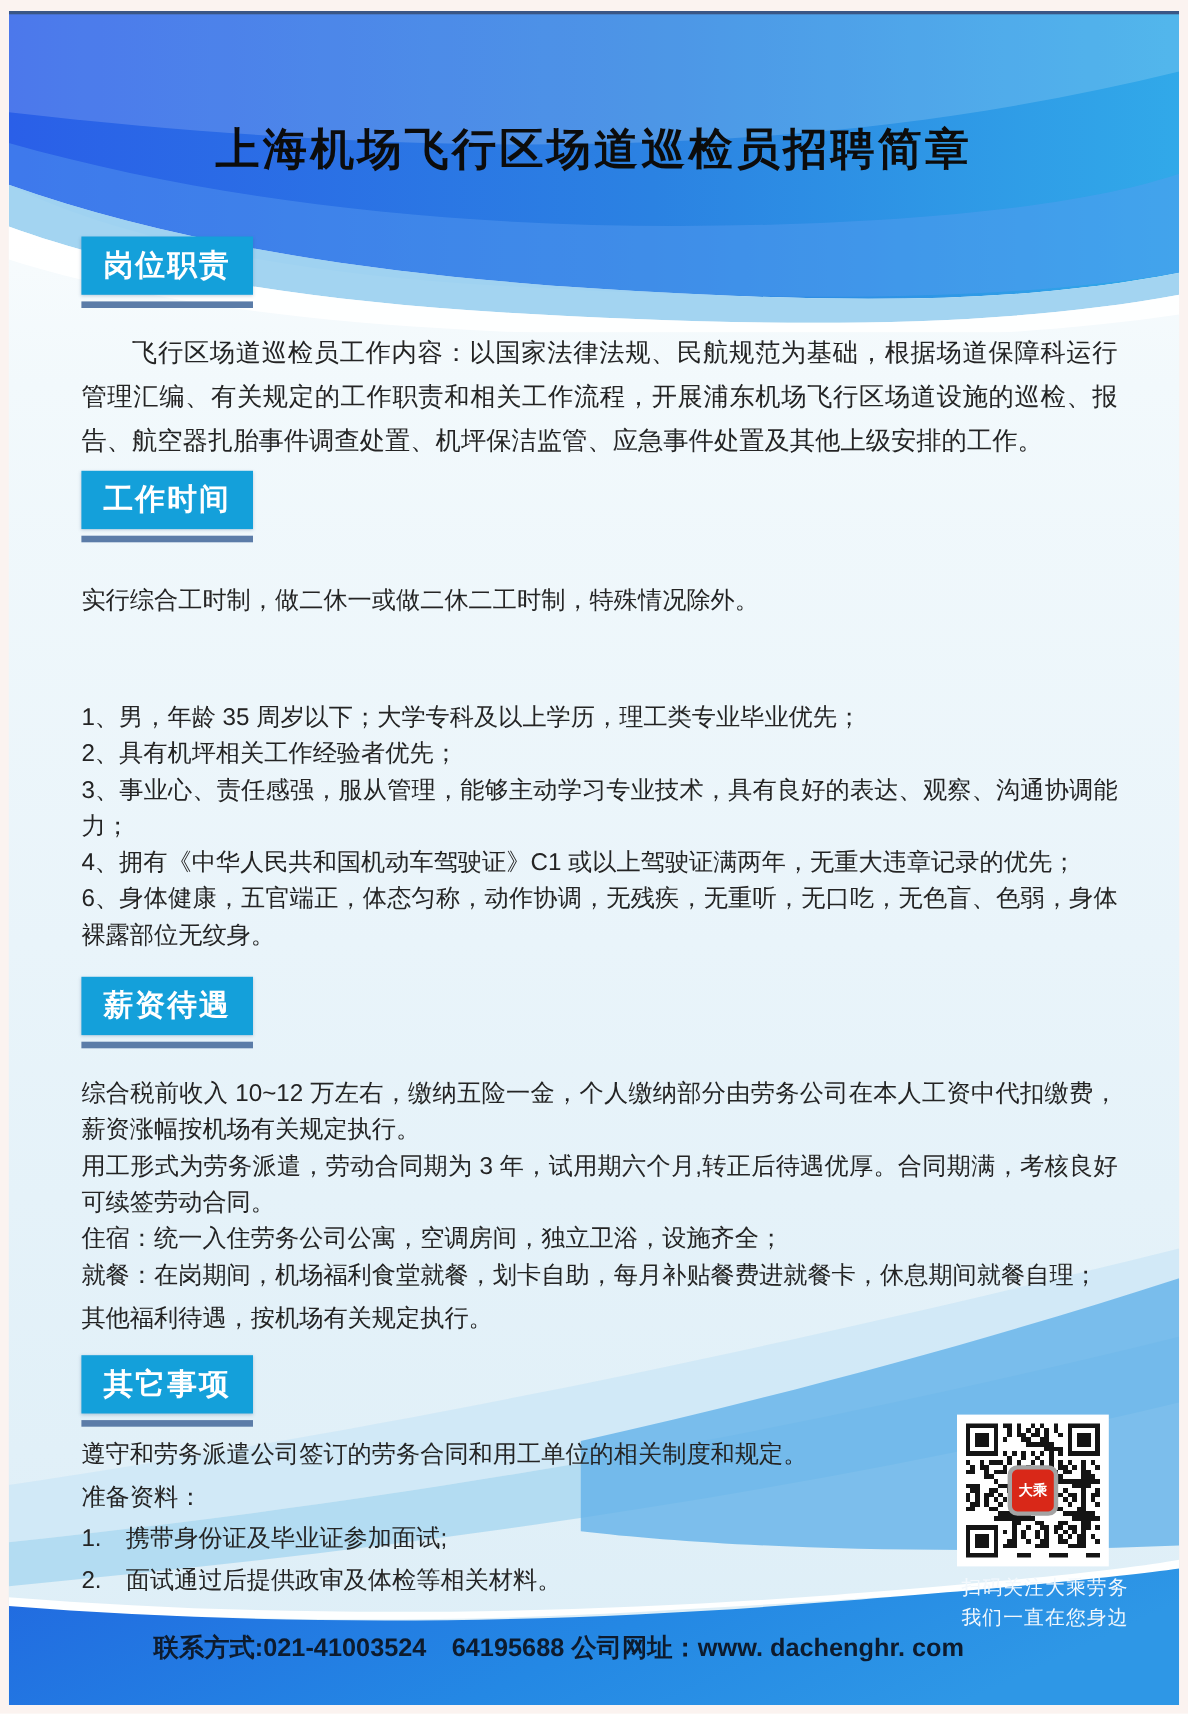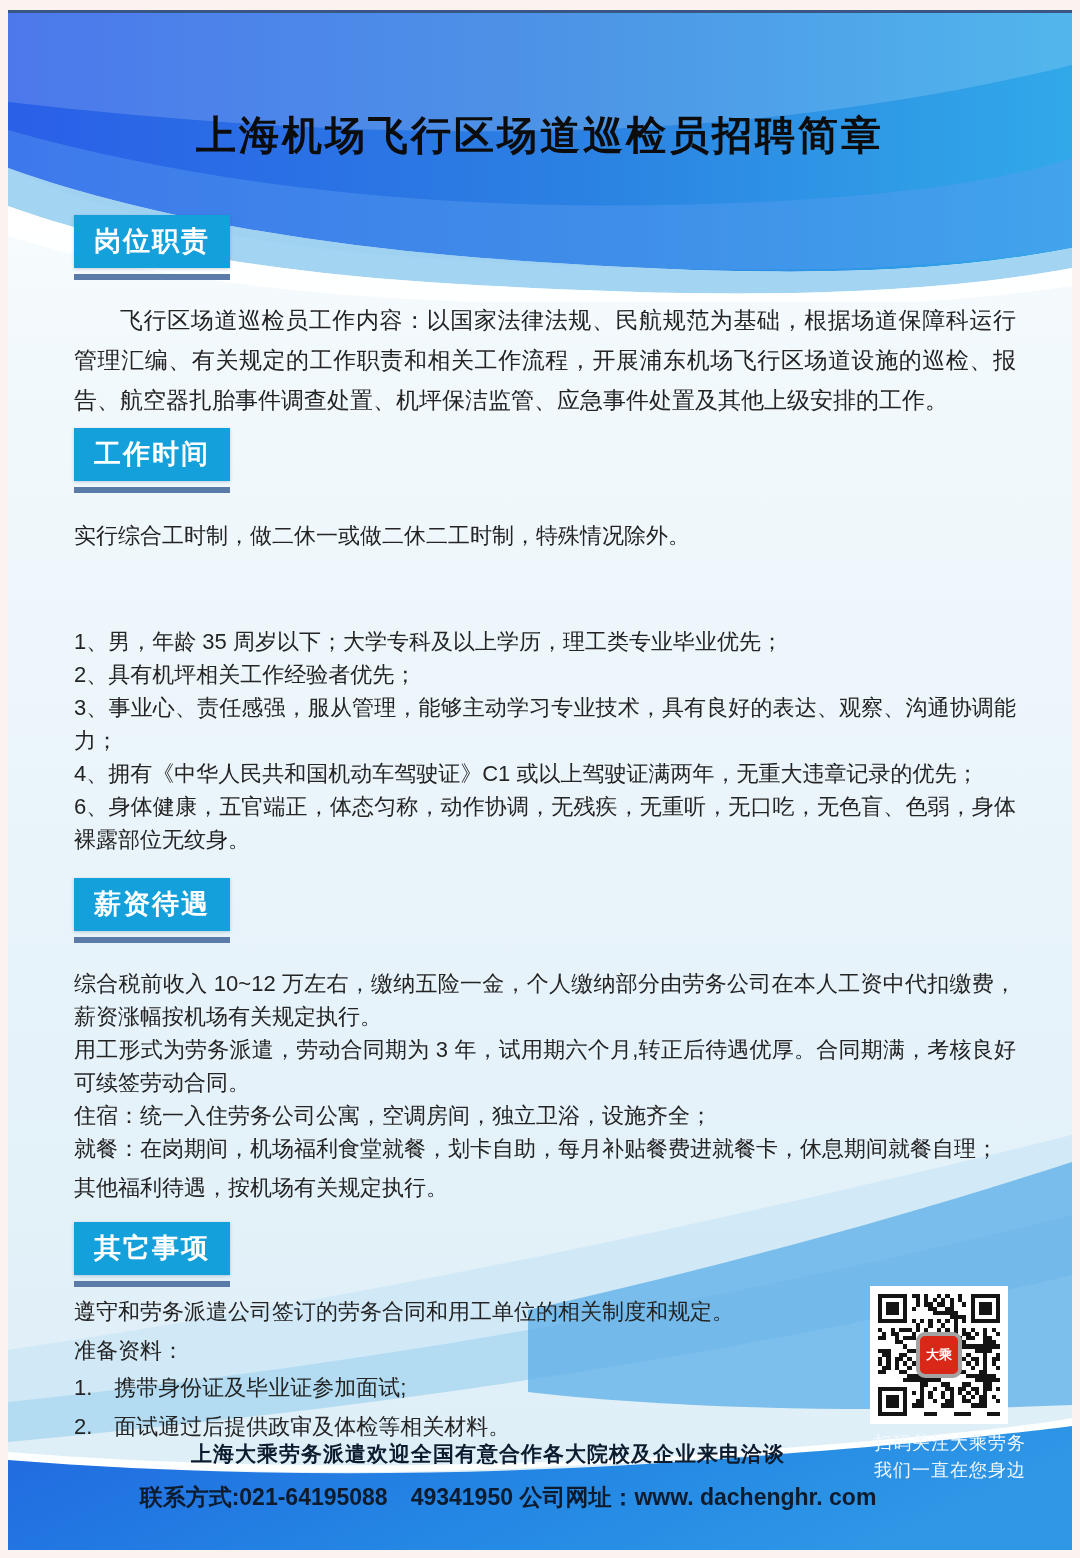--- a/index.html
+++ b/index.html
@@ -17,21 +17,21 @@
   .footer-art svg{display:block;width:100%;height:100%;}
   
   .content{position:absolute;inset:0;z-index:3;padding:205px 56px 0 66px;box-sizing:border-box;}
   .badge-wrap{display:inline-block;}
   .badge{display:block;background:#14a0da;color:#ffffff;font-size:27px;font-weight:bold;
          padding:8px 20px 9px;letter-spacing:2px;box-shadow:0 1px 3px rgba(30,70,120,.25);}
   .badge-underline{display:block;height:6px;background:#5b7ca8;margin-top:6px;}
   .para{color:#242424;font-size:22px;line-height:1.5;text-align:justify;}
   .s1 .para{font-size:23px;line-height:1.74;text-indent:2em;margin-top:20px;}
   .s2{margin-top:8px;}
-  .s2 .para{margin-top:26px;}
+  .s2 .para{margin-top:36px;}
   .s3{margin-top:25px;}
   .s3 .list{margin-top:30px;}
   .s3 .list-item{color:#242424;font-size:22px;line-height:1.5;text-align:justify;}
   .s4{margin-top:22px;}
   .s4 .paras{margin-top:24px;}
   .s4 .para.gap{margin-top:6px;}
   .s5{margin-top:18px;}
   .s5 .para.first{margin-top:8px;}
   .s5 .para.label{margin-top:6px;}
   .s5 .list-item{color:#242424;font-size:22px;line-height:1.5;}
@@ -460,17 +460,16 @@
           <rect x="1" y="23" width="5" height="5" fill="#ffffff"></rect>
           <rect x="2" y="24" width="3" height="3" fill="#141414"></rect>
         </svg>
       <div class="qr-logo">大乘</div>
     </div>
     <div class="qr-caption">
       <div>扫码关注大乘劳务</div>
       <div>我们一直在您身边</div>
     </div>
 
-    <div class="footer-line1">上海大乘劳务派遣欢迎全国有意合作各大院校及企业来电洽谈</div>
-    <div class="footer-line2">联系方式:021-64195088　49341950 公司网址：www. dachenghr. com</div>
+    <div class="footer-line2">联系方式:021-41003524　64195688 公司网址：www. dachenghr. com</div>
 
   </div>
 </div>
 
 </body></html>

